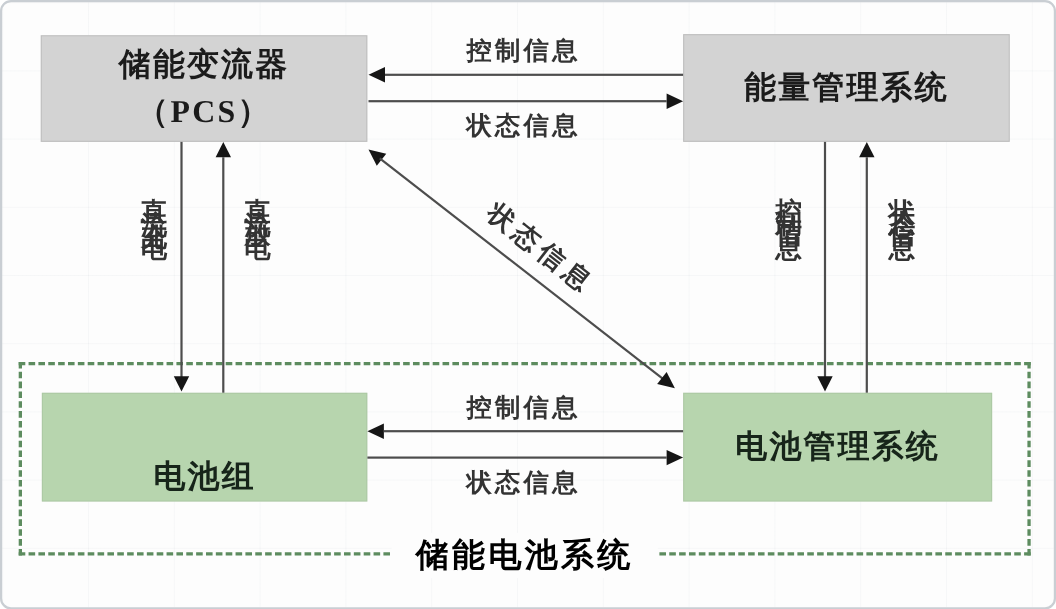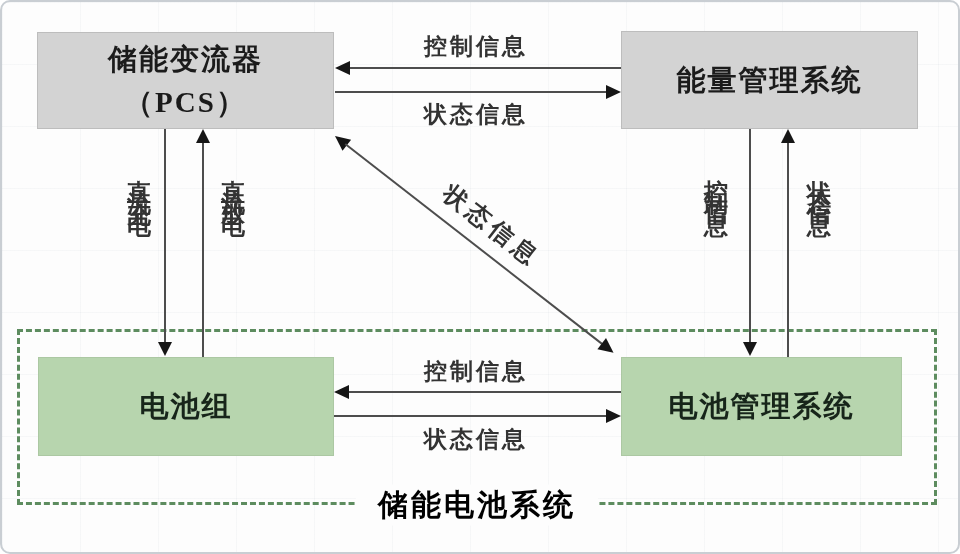--- a/index.html
+++ b/index.html
@@ -32,21 +32,21 @@
     font-weight: 700;
     font-size: 29px;
     line-height: 1.45;
     letter-spacing: 2px;
   }
   .node-gray  { background: #d3d3d3; border: 1px solid rgba(0,0,0,0.10); color: #1b1b1b; }
   .node-green { background: #b7d5ae; border: 1px solid rgba(0,0,0,0.06); color: #17251a; }
 
   #node-pcs     { left: 35px;  top: 30px;  width: 297px; height: 97px; }
   #node-ems     { left: 619px; top: 29px;  width: 297px; height: 98px; justify-content: center; }
-  #node-battery { left: 36px;  top: 355px; width: 296px; height: 99px; }
+  #node-battery { left: 36px;  top: 355px; width: 296px; height: 99px; justify-content: flex-end; }
   #node-bms     { left: 619px; top: 355px; width: 281px; height: 99px; }
 
   
   .group-border {
     position: absolute;
     left: 15px; top: 327px;
     width: 920px; height: 176px;
     border: 3px dashed #5d8c5f;
   }
   .group-label {

